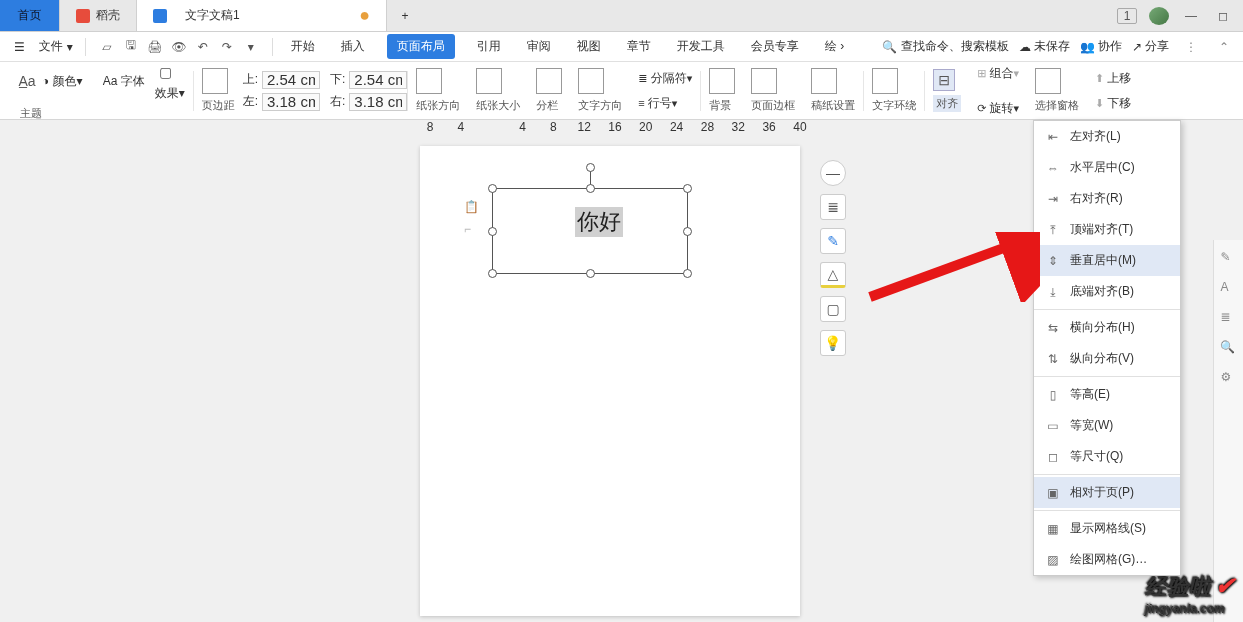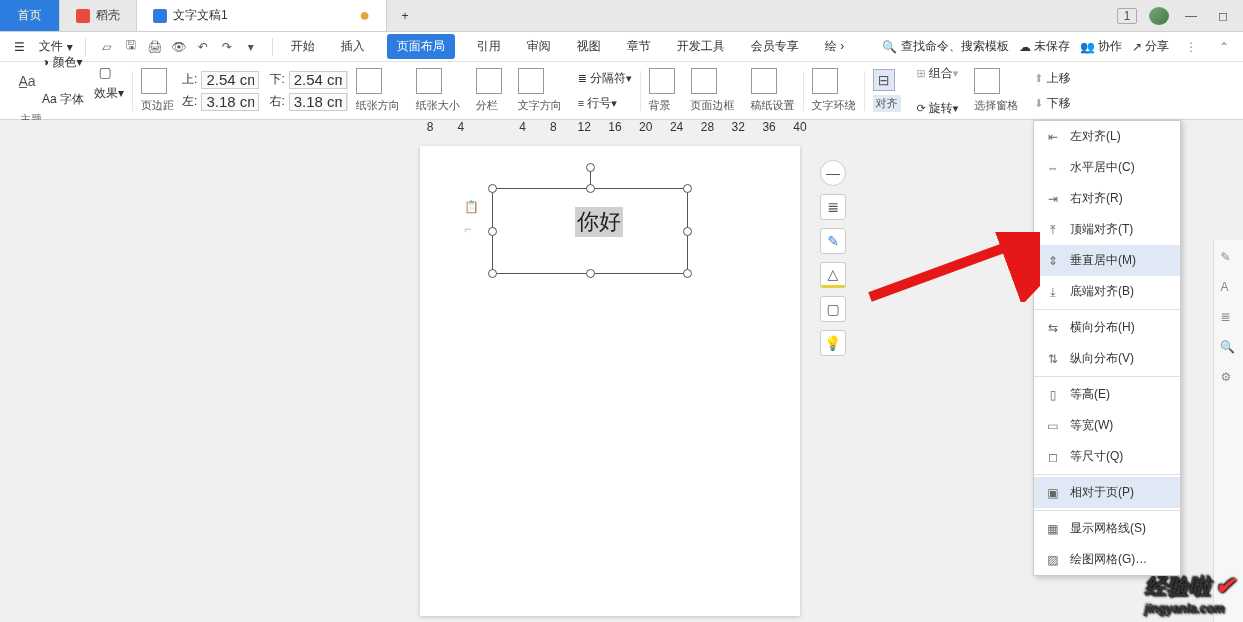--- a/index.html
+++ b/index.html
@@ -2,21 +2,21 @@
 <html><head>
 <meta charset="utf-8">
 <style>
 *{box-sizing:border-box;margin:0;padding:0;font-family:"Microsoft YaHei",sans-serif;font-size:12px;color:#333}
 body{width:1243px;height:622px;background:#f0f0f0;overflow:hidden;position:relative}
 
 
 .tabbar{height:32px;background:#e8e8e8;display:flex;align-items:stretch;border-bottom:1px solid #d0d0d0}
 .tab{display:flex;align-items:center;padding:0 16px;gap:6px;border-right:1px solid #d0d0d0;cursor:pointer}
 .tab.home{background:#2d7de0;color:#fff;width:60px;justify-content:center}
-.tab.home span{color:#fef9c3}
+.tab.home span{color:#0f172a}
 .tab-icon{width:14px;height:14px;display:inline-block}
 .tab-icon.docer{background:#e74c3c;border-radius:2px}
 .tab-icon.word{background:#2d7de0;border-radius:2px}
 .tab.doc{background:#fff;width:250px;justify-content:space-between}
 .tab-dot{color:#e8a03d;font-size:18px}
 .newtab{width:36px;display:flex;align-items:center;justify-content:center;font-size:18px;color:#888}
 .win-ctrl{margin-left:auto;display:flex;align-items:center;gap:12px;padding:0 10px}
 .win-ctrl span{width:20px;text-align:center;color:#555}
 .avatar{width:18px;height:18px;border-radius:50%;background:linear-gradient(135deg,#7a7,#474)}
 
@@ -98,21 +98,21 @@
 
 <div class="tabbar">
   <div class="tab home">
       <span>首页</span>
     </div>
   <div class="tab">
     <span class="tab-icon docer"></span>
     <span>稻壳</span>
   </div>
   <div class="tab doc">
-    <span style="display:flex;align-items:center;gap:6px">
+    <span style="display:flex;align-items:center;gap:18px">
       <span class="tab-icon word"></span>
       <span>文字文稿1</span>
     </span>
     <span class="tab-dot">●</span>
   </div>
   <div class="newtab">
       <span>+</span>
     </div>
   <div class="win-ctrl">
     <span style="border:1px solid #aaa;border-radius:2px;padding:0 3px">1</span>
@@ -170,21 +170,21 @@
     </div>
     <span style="padding:0 6px;color:#888">⋮</span>
     <span style="padding:0 6px;color:#888">⌃</span>
   </div>
 </div>
 
 <div class="ribbon">
   <div class="rgrp">
     <div class="rsub">
         <span class="ribbon-icon">A̲a</span>
-      <span style="display:flex;flex-direction:column;gap:20px">
+      <span style="display:flex;gap:20px">
         <span><span>◑</span> <span>颜色</span>▾</span>
         <span>Aa 字体</span>
       </span>
       <span style="display:flex;flex-direction:column;gap:2px;margin-left:6px">
         <span class="ribbon-icon">▢</span>
         <span><span>效果</span>▾</span>
       </span>
     </div>
     <span class="rlabel" style="align-self:flex-start;margin-left:4px">主题</span>
   </div>

